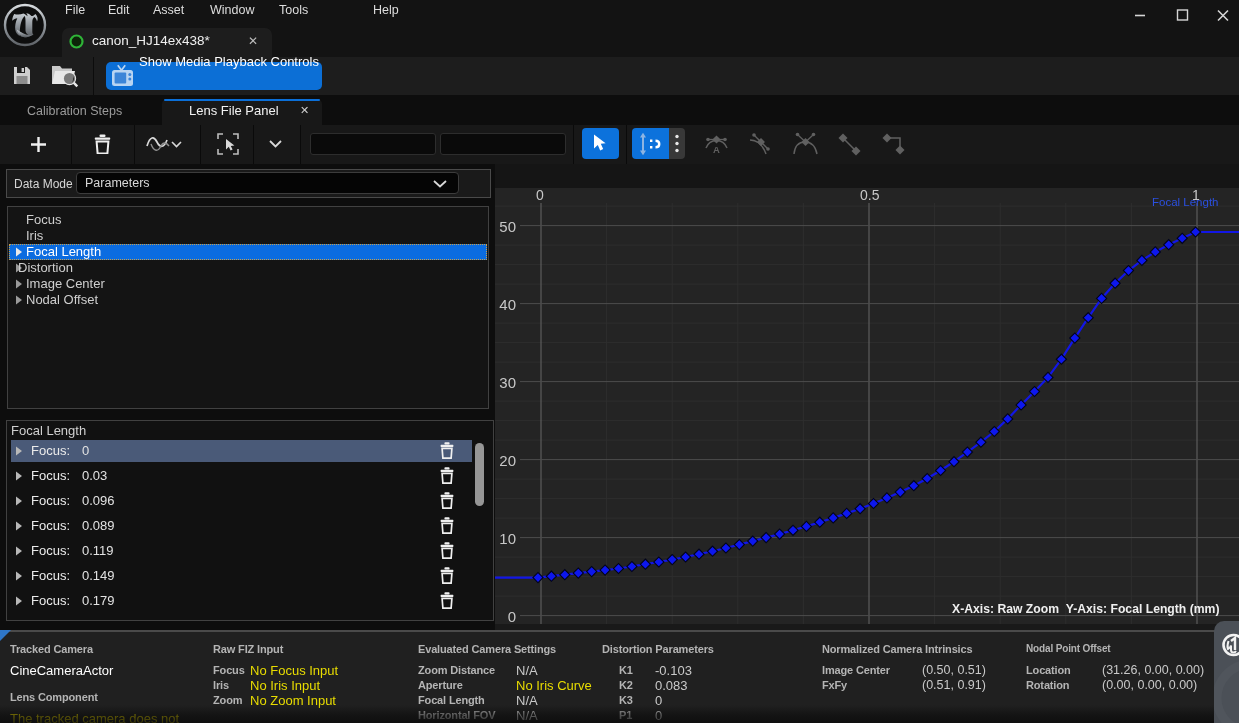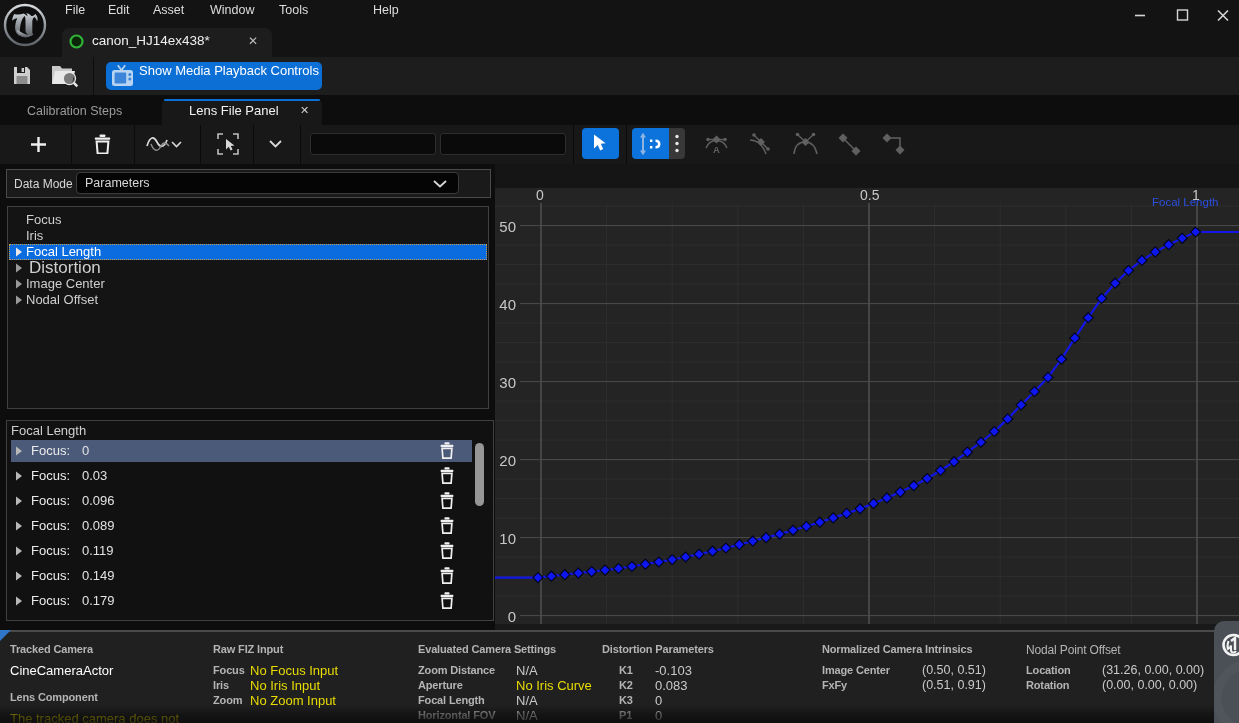--- a/index.html
+++ b/index.html
@@ -74,21 +74,21 @@
 </svg>
 
 <div class="abs" style="left:106px;top:62px;width:216px;height:28px;background:#0c6fd6;border-radius:5px;"></div>
 <svg class="abs" style="left:111px;top:64px;" width="25" height="23" viewBox="0 0 25 23">
 <path d="M10.5,6.2 L6.8,1.2 M10.5,6.2 L14.2,1.2" stroke="#b8d4f2" stroke-width="1.7" fill="none"></path>
 <rect x="1" y="6" width="21" height="16" rx="2.5" fill="#b8d4f2"></rect>
 <rect x="3.6" y="8.6" width="11.6" height="10.8" rx="1" fill="#3c85d8"></rect>
 <circle cx="18.8" cy="10.5" r="1.5" fill="#3c85d8"></circle>
 <circle cx="18.8" cy="15" r="1.5" fill="#3c85d8"></circle>
 </svg>
-<div class="txt" style="left:139px;top:63px;font-size:13px;color:#ffffff;">Show Media Playback Controls</div>
+<div class="txt" style="left:139px;top:54px;font-size:13px;color:#ffffff;">Show Media Playback Controls</div>
 
 <div class="abs" style="left:0;top:95px;width:1239px;height:30px;background:#0d0d0d;"></div>
 <div class="txt" style="left:27px;top:104px;font-size:12.5px;color:#9b9b9b;">Calibration Steps</div>
 <div class="abs" style="left:162px;top:99px;width:160px;height:26px;background:#181818;border-radius:5px 5px 0 0;"></div>
 <div class="abs" style="left:164px;top:99px;width:156px;height:2px;background:#0b6fd8;border-radius:1px;"></div>
 <div class="txt" style="left:189px;top:103px;font-size:13px;color:#f2f2f2;">Lens File Panel</div>
 <div class="txt" style="left:300px;top:104px;font-size:11px;color:#cfcfcf;">✕</div>
 
 <div class="abs" style="left:0;top:125px;width:1239px;height:39px;background:#181818;"></div>
 <div class="abs" style="left:71px;top:125px;width:1px;height:39px;background:#0a0a0a;"></div>
@@ -195,21 +195,21 @@
 <div class="txt" style="left:26px;top:212px;font-size:13px;color:#cfcfcf;line-height:16px;">Focus</div>
 <div class="txt" style="left:26px;top:228px;font-size:13px;color:#cfcfcf;line-height:16px;">Iris</div>
 <div class="abs" style="left:9px;top:244px;width:478px;height:16px;background:#0b6ce0;border:1px dotted #caa04a;"></div>
 <svg class="abs" style="left:15px;top:247px;" width="8" height="10" viewBox="0 0 8 10">
       <path d="M1,0.5 L7,5 L1,9.5 Z" fill="#e8e8e8"></path>
     </svg>
 <div class="txt" style="left:26px;top:244px;font-size:13px;color:#ffffff;line-height:16px;">Focal Length</div>
 <svg class="abs" style="left:15px;top:263px;" width="8" height="10" viewBox="0 0 8 10">
       <path d="M1,0.5 L7,5 L1,9.5 Z" fill="#9a9a9a"></path>
     </svg>
-<div class="txt" style="left:29px;top:260px;font-size:17px;color:#cfcfcf;line-height:16px;">Distortion</div>
+<div class="txt" style="left:18px;top:260px;font-size:13px;color:#cfcfcf;line-height:16px;">Distortion</div>
 <svg class="abs" style="left:15px;top:279px;" width="8" height="10" viewBox="0 0 8 10">
       <path d="M1,0.5 L7,5 L1,9.5 Z" fill="#9a9a9a"></path>
     </svg>
 <div class="txt" style="left:26px;top:276px;font-size:13px;color:#cfcfcf;line-height:16px;">Image Center</div>
 <svg class="abs" style="left:15px;top:295px;" width="8" height="10" viewBox="0 0 8 10">
       <path d="M1,0.5 L7,5 L1,9.5 Z" fill="#9a9a9a"></path>
     </svg>
 <div class="txt" style="left:26px;top:292px;font-size:13px;color:#cfcfcf;line-height:16px;">Nodal Offset</div>
 
 <div class="abs" style="left:6px;top:420px;width:488px;height:201px;background:#111111;border:1px solid #414141;"></div>
@@ -387,20 +387,21 @@
 <div class="txt" style="left:496px;top:217.5px;width:20px;text-align:right;font-size:15px;color:#c8c8c8;">50</div>
 <div class="txt" style="left:496px;top:295.5px;width:20px;text-align:right;font-size:15px;color:#c8c8c8;">40</div>
 <div class="txt" style="left:496px;top:373.5px;width:20px;text-align:right;font-size:15px;color:#c8c8c8;">30</div>
 <div class="txt" style="left:496px;top:451.5px;width:20px;text-align:right;font-size:15px;color:#c8c8c8;">20</div>
 <div class="txt" style="left:496px;top:529.5px;width:20px;text-align:right;font-size:15px;color:#c8c8c8;">10</div>
 <div class="txt" style="left:496px;top:607.5px;width:20px;text-align:right;font-size:15px;color:#c8c8c8;">0</div>
 <div class="txt" style="left:536px;top:187px;font-size:14px;color:#c8c8c8;">0</div>
 <div class="txt" style="left:860px;top:187px;font-size:14px;color:#c8c8c8;">0.5</div>
 <div class="txt" style="left:1192px;top:187px;font-size:14px;color:#c8c8c8;">1</div>
 <div class="txt" style="left:1152px;top:196px;font-size:11.5px;color:#2b50e0;">Focal Length</div>
+<div class="txt" style="left:952px;top:602px;font-size:12.2px;font-weight:bold;color:#efefef;">X-Axis: Raw Zoom&nbsp;&nbsp;Y-Axis: Focal Length (mm)</div>
 
 <div class="abs" style="left:0;top:630px;width:1215px;height:93px;background:#202020;"></div>
 <div class="abs" style="left:0;top:630px;width:1215px;height:2px;background:#4a4a4a;"></div>
 <svg class="abs" style="left:0;top:630px;" width="12" height="12" viewBox="0 0 12 12">
       <path d="M0,0 L11,0 L0,11 Z" fill="#2e76c8"></path>
     </svg>
 <div class="txt" style="left:10px;top:643px;font-size:11px;font-weight:bold;color:#b4b4b4;letter-spacing:-0.15px;">Tracked Camera</div>
 <div class="txt" style="left:10px;top:663px;font-size:13px;color:#ffffff;">CineCameraActor</div>
 <div class="txt" style="left:10px;top:691px;font-size:11px;font-weight:bold;color:#b4b4b4;letter-spacing:-0.15px;">Lens Component</div>
 <div class="txt" style="left:10px;top:711px;font-size:13px;color:#d4c400;text-decoration:underline dotted;text-underline-offset:2px;">The tracked camera does not</div>
@@ -427,21 +428,21 @@
 <div class="txt" style="left:655px;top:678px;font-size:13px;color:#c9c9c9;">0.083</div>
 <div class="txt" style="left:619px;top:694px;font-size:11px;font-weight:bold;color:#b4b4b4;letter-spacing:-0.15px;">K3</div>
 <div class="txt" style="left:655px;top:693px;font-size:13px;color:#c9c9c9;">0</div>
 <div class="txt" style="left:619px;top:709px;font-size:11px;font-weight:bold;color:#b4b4b4;letter-spacing:-0.15px;">P1</div>
 <div class="txt" style="left:655px;top:708px;font-size:13px;color:#c9c9c9;">0</div>
 <div class="txt" style="left:822px;top:643px;font-size:11px;font-weight:bold;color:#b4b4b4;letter-spacing:-0.15px;">Normalized Camera Intrinsics</div>
 <div class="txt" style="left:822px;top:664px;font-size:11px;font-weight:bold;color:#b4b4b4;letter-spacing:-0.15px;">Image Center</div>
 <div class="txt" style="left:922px;top:663px;font-size:12.5px;color:#c9c9c9;">(0.50, 0.51)</div>
 <div class="txt" style="left:822px;top:679px;font-size:11px;font-weight:bold;color:#b4b4b4;letter-spacing:-0.15px;">FxFy</div>
 <div class="txt" style="left:922px;top:678px;font-size:12.5px;color:#c9c9c9;">(0.51, 0.91)</div>
-<div class="txt" style="left:1026px;top:643px;font-size:12px;font-weight:normal;color:#b4b4b4;letter-spacing:-0.15px;">Nodal Point Offset</div>
+<div class="txt" style="left:1026px;top:643px;font-size:10px;font-weight:bold;color:#b4b4b4;letter-spacing:-0.15px;">Nodal Point Offset</div>
 <div class="txt" style="left:1026px;top:664px;font-size:11px;font-weight:bold;color:#b4b4b4;letter-spacing:-0.15px;">Location</div>
 <div class="txt" style="left:1102px;top:663px;font-size:12.5px;color:#c9c9c9;">(31.26, 0.00, 0.00)</div>
 <div class="txt" style="left:1026px;top:679px;font-size:11px;font-weight:bold;color:#b4b4b4;letter-spacing:-0.15px;">Rotation</div>
 <div class="txt" style="left:1102px;top:678px;font-size:12.5px;color:#c9c9c9;">(0.00, 0.00, 0.00)</div>
 <div class="abs" style="left:0;top:705px;width:1215px;height:18px;background:linear-gradient(to bottom, rgba(10,10,10,0) 0%, rgba(10,10,10,0.55) 55%, rgba(10,10,10,0.8) 100%);"></div>
 <div class="abs" style="left:1214px;top:621px;width:25px;height:102px;background:#4b5057;border-radius:10px 0 0 0;"></div>
 <svg class="abs" style="left:1214px;top:621px;" width="25" height="102" viewBox="0 0 25 102">
 <circle cx="37" cy="77" r="34" fill="none" stroke="#50555c" stroke-width="9"></circle>
 <circle cx="19.5" cy="24" r="10" fill="none" stroke="#f2f2f2" stroke-width="2.6"></circle>
 <path d="M14.5,20 C13.5,23 13.2,26 14,28 C15.5,27.5 16.5,26 17,24.5 L17,29 C17,30.5 18,31.5 19.5,31.5 C20.5,31.5 21.5,31 22,30" fill="none" stroke="#f2f2f2" stroke-width="2"></path>

